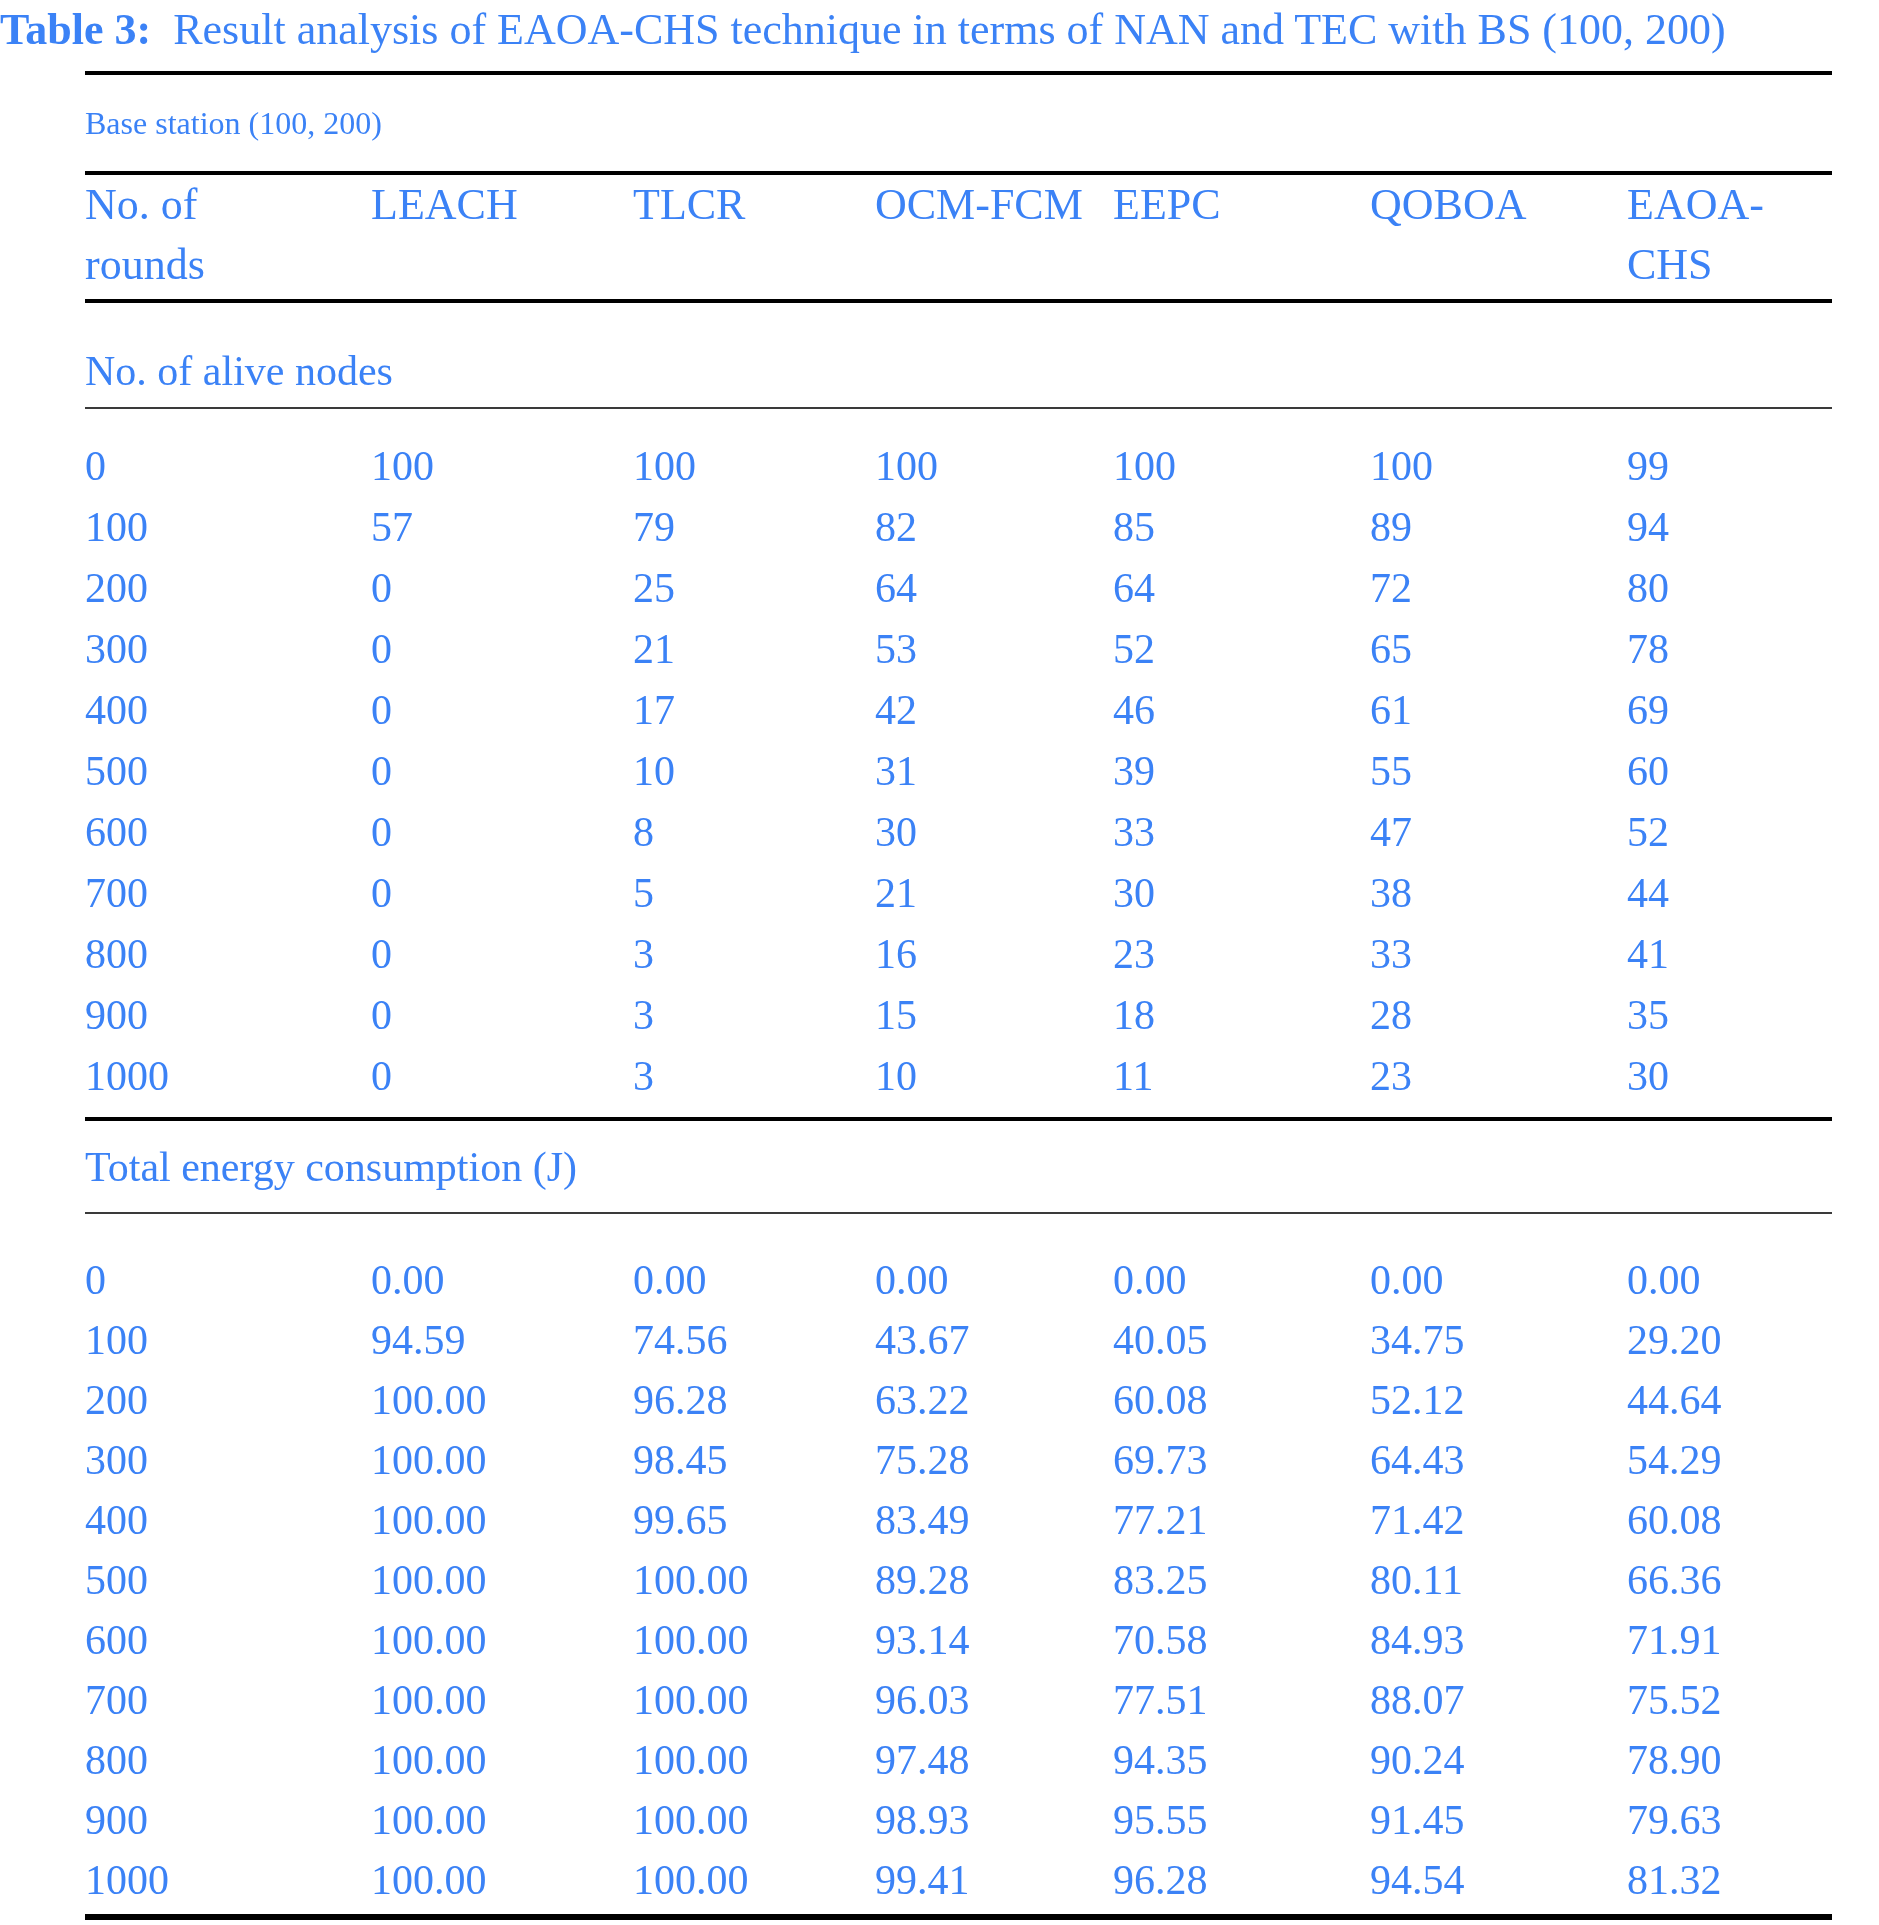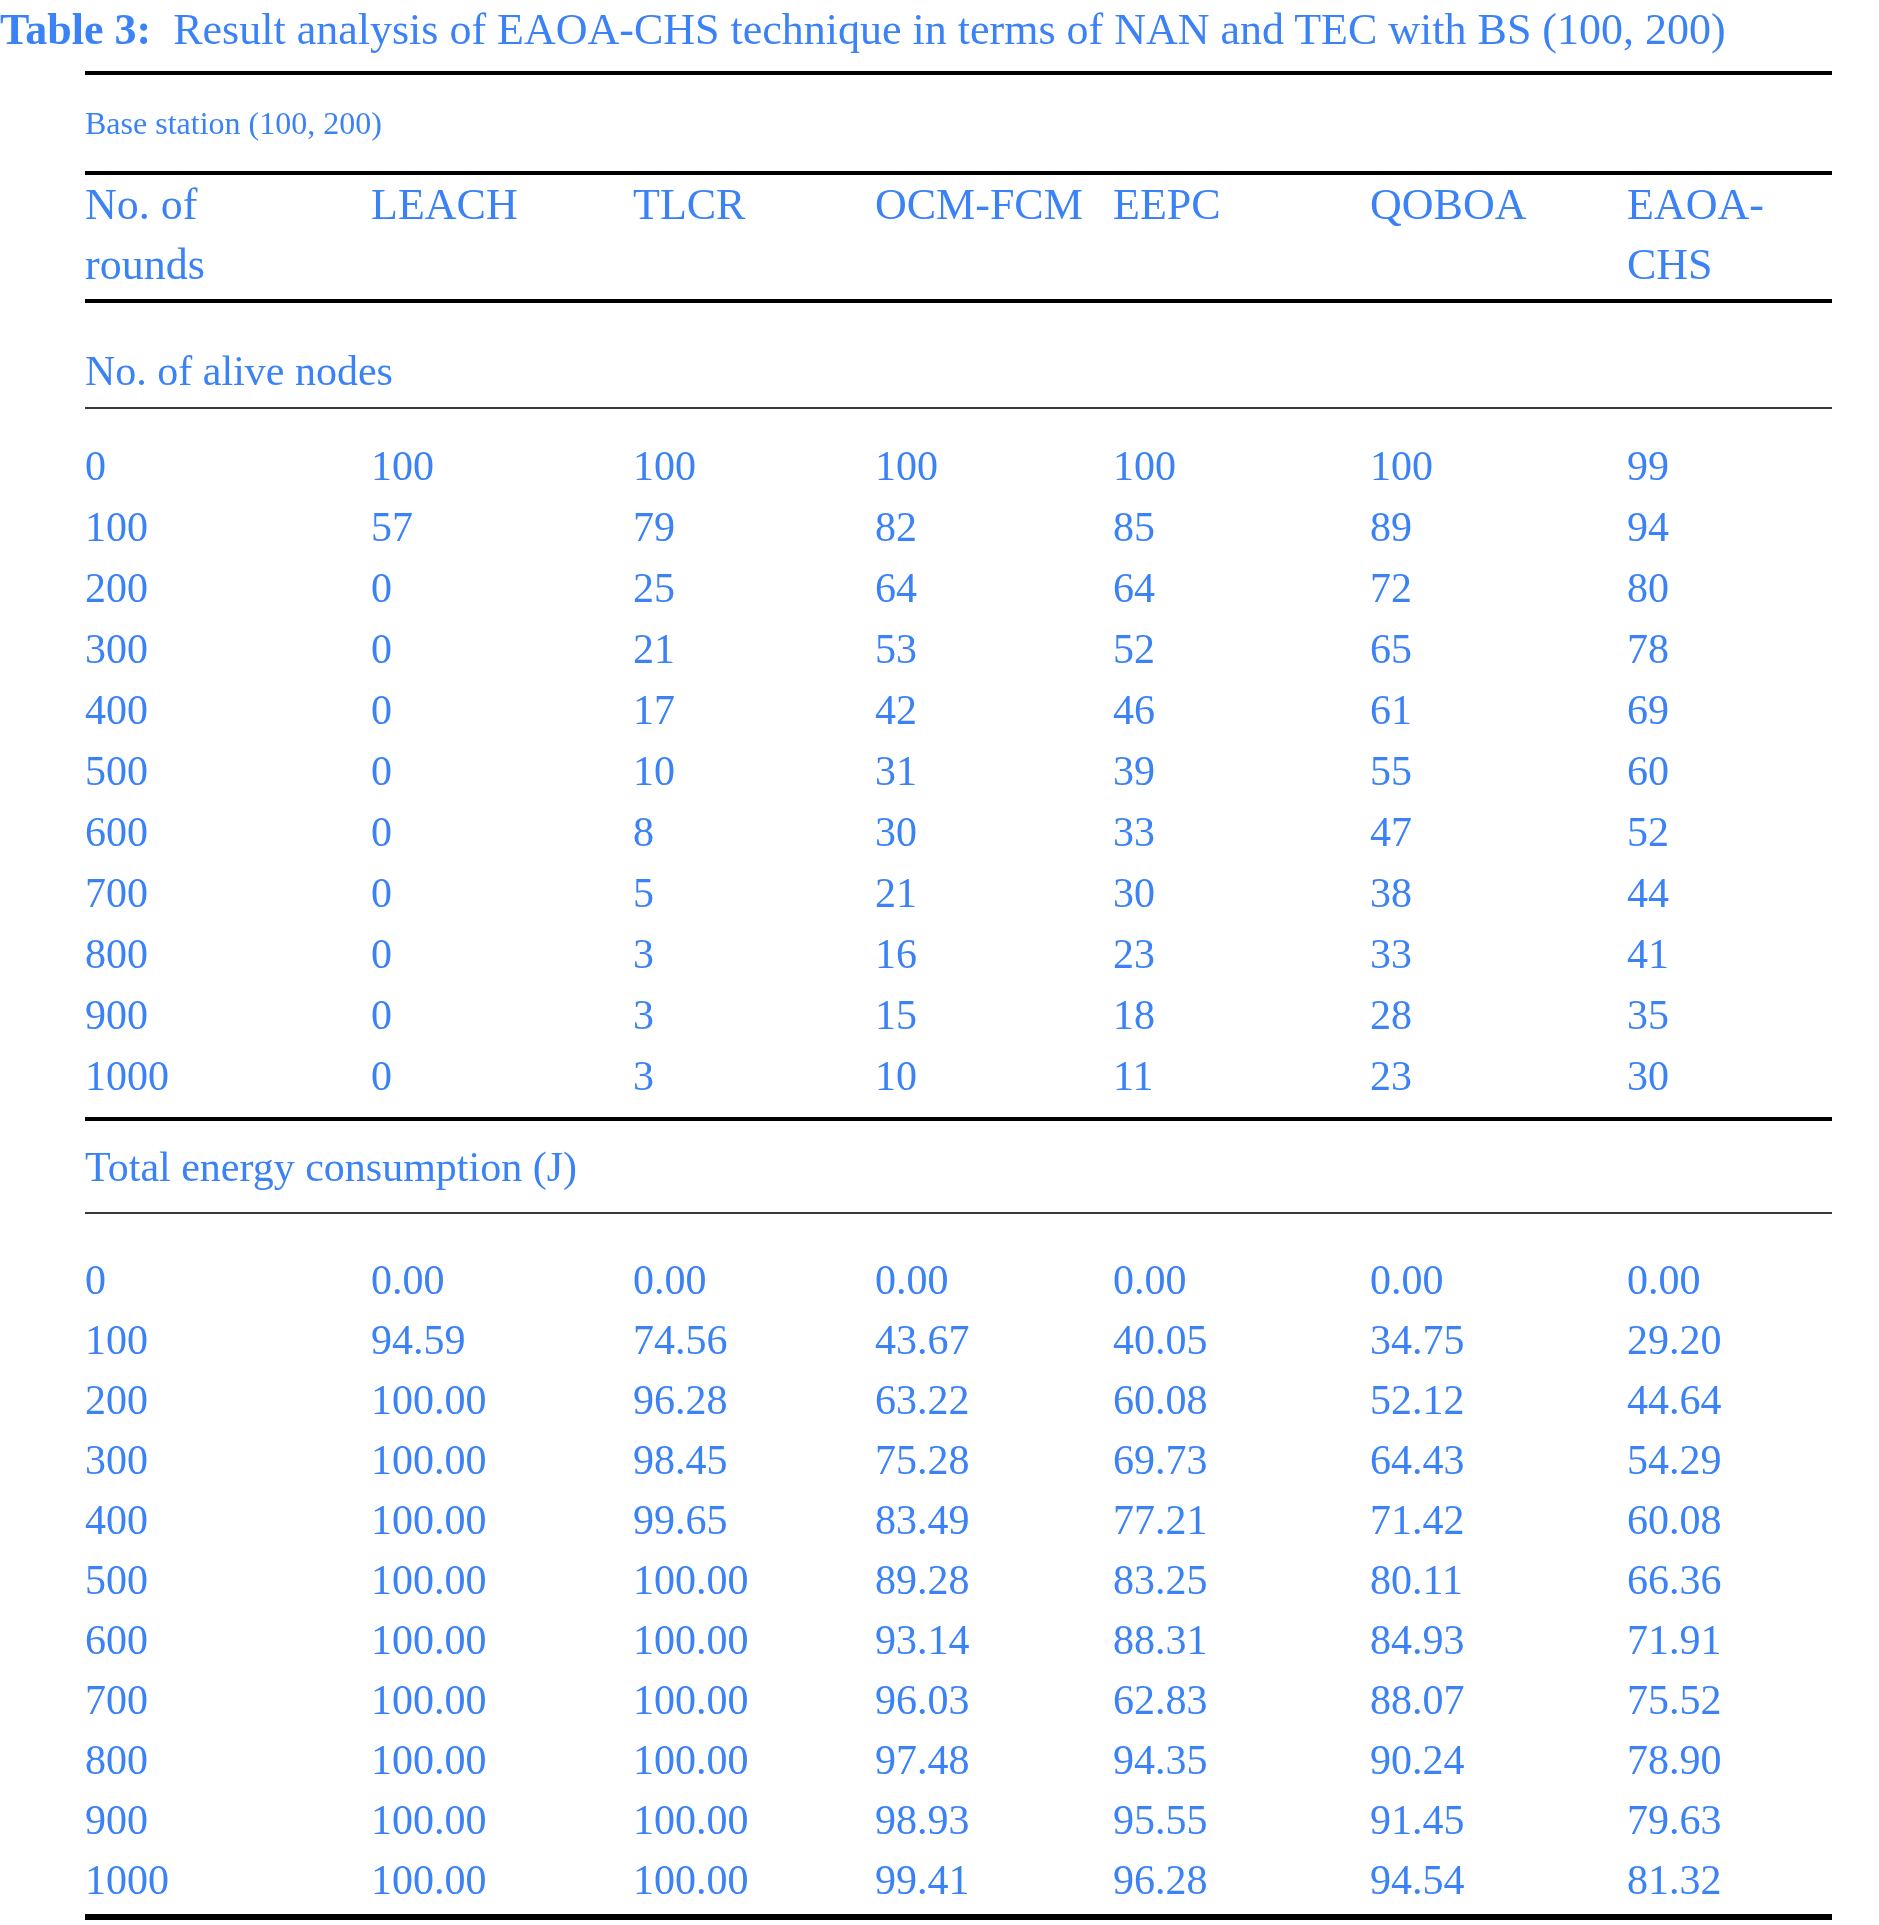--- a/index.html
+++ b/index.html
@@ -273,30 +273,30 @@
           <div class="tcell">89.28</div>
           <div class="tcell">83.25</div>
           <div class="tcell">80.11</div>
           <div class="tcell">66.36</div>
         </div>
         <div class="trow">
           <div class="tcell">600</div>
           <div class="tcell">100.00</div>
           <div class="tcell">100.00</div>
           <div class="tcell">93.14</div>
-          <div class="tcell">88.31</div>
+          <div class="tcell">70.58</div>
           <div class="tcell">84.93</div>
           <div class="tcell">71.91</div>
         </div>
         <div class="trow">
           <div class="tcell">700</div>
           <div class="tcell">100.00</div>
           <div class="tcell">100.00</div>
           <div class="tcell">96.03</div>
-          <div class="tcell">62.83</div>
+          <div class="tcell">77.51</div>
           <div class="tcell">88.07</div>
           <div class="tcell">75.52</div>
         </div>
         <div class="trow">
           <div class="tcell">800</div>
           <div class="tcell">100.00</div>
           <div class="tcell">100.00</div>
           <div class="tcell">97.48</div>
           <div class="tcell">94.35</div>
           <div class="tcell">90.24</div>

